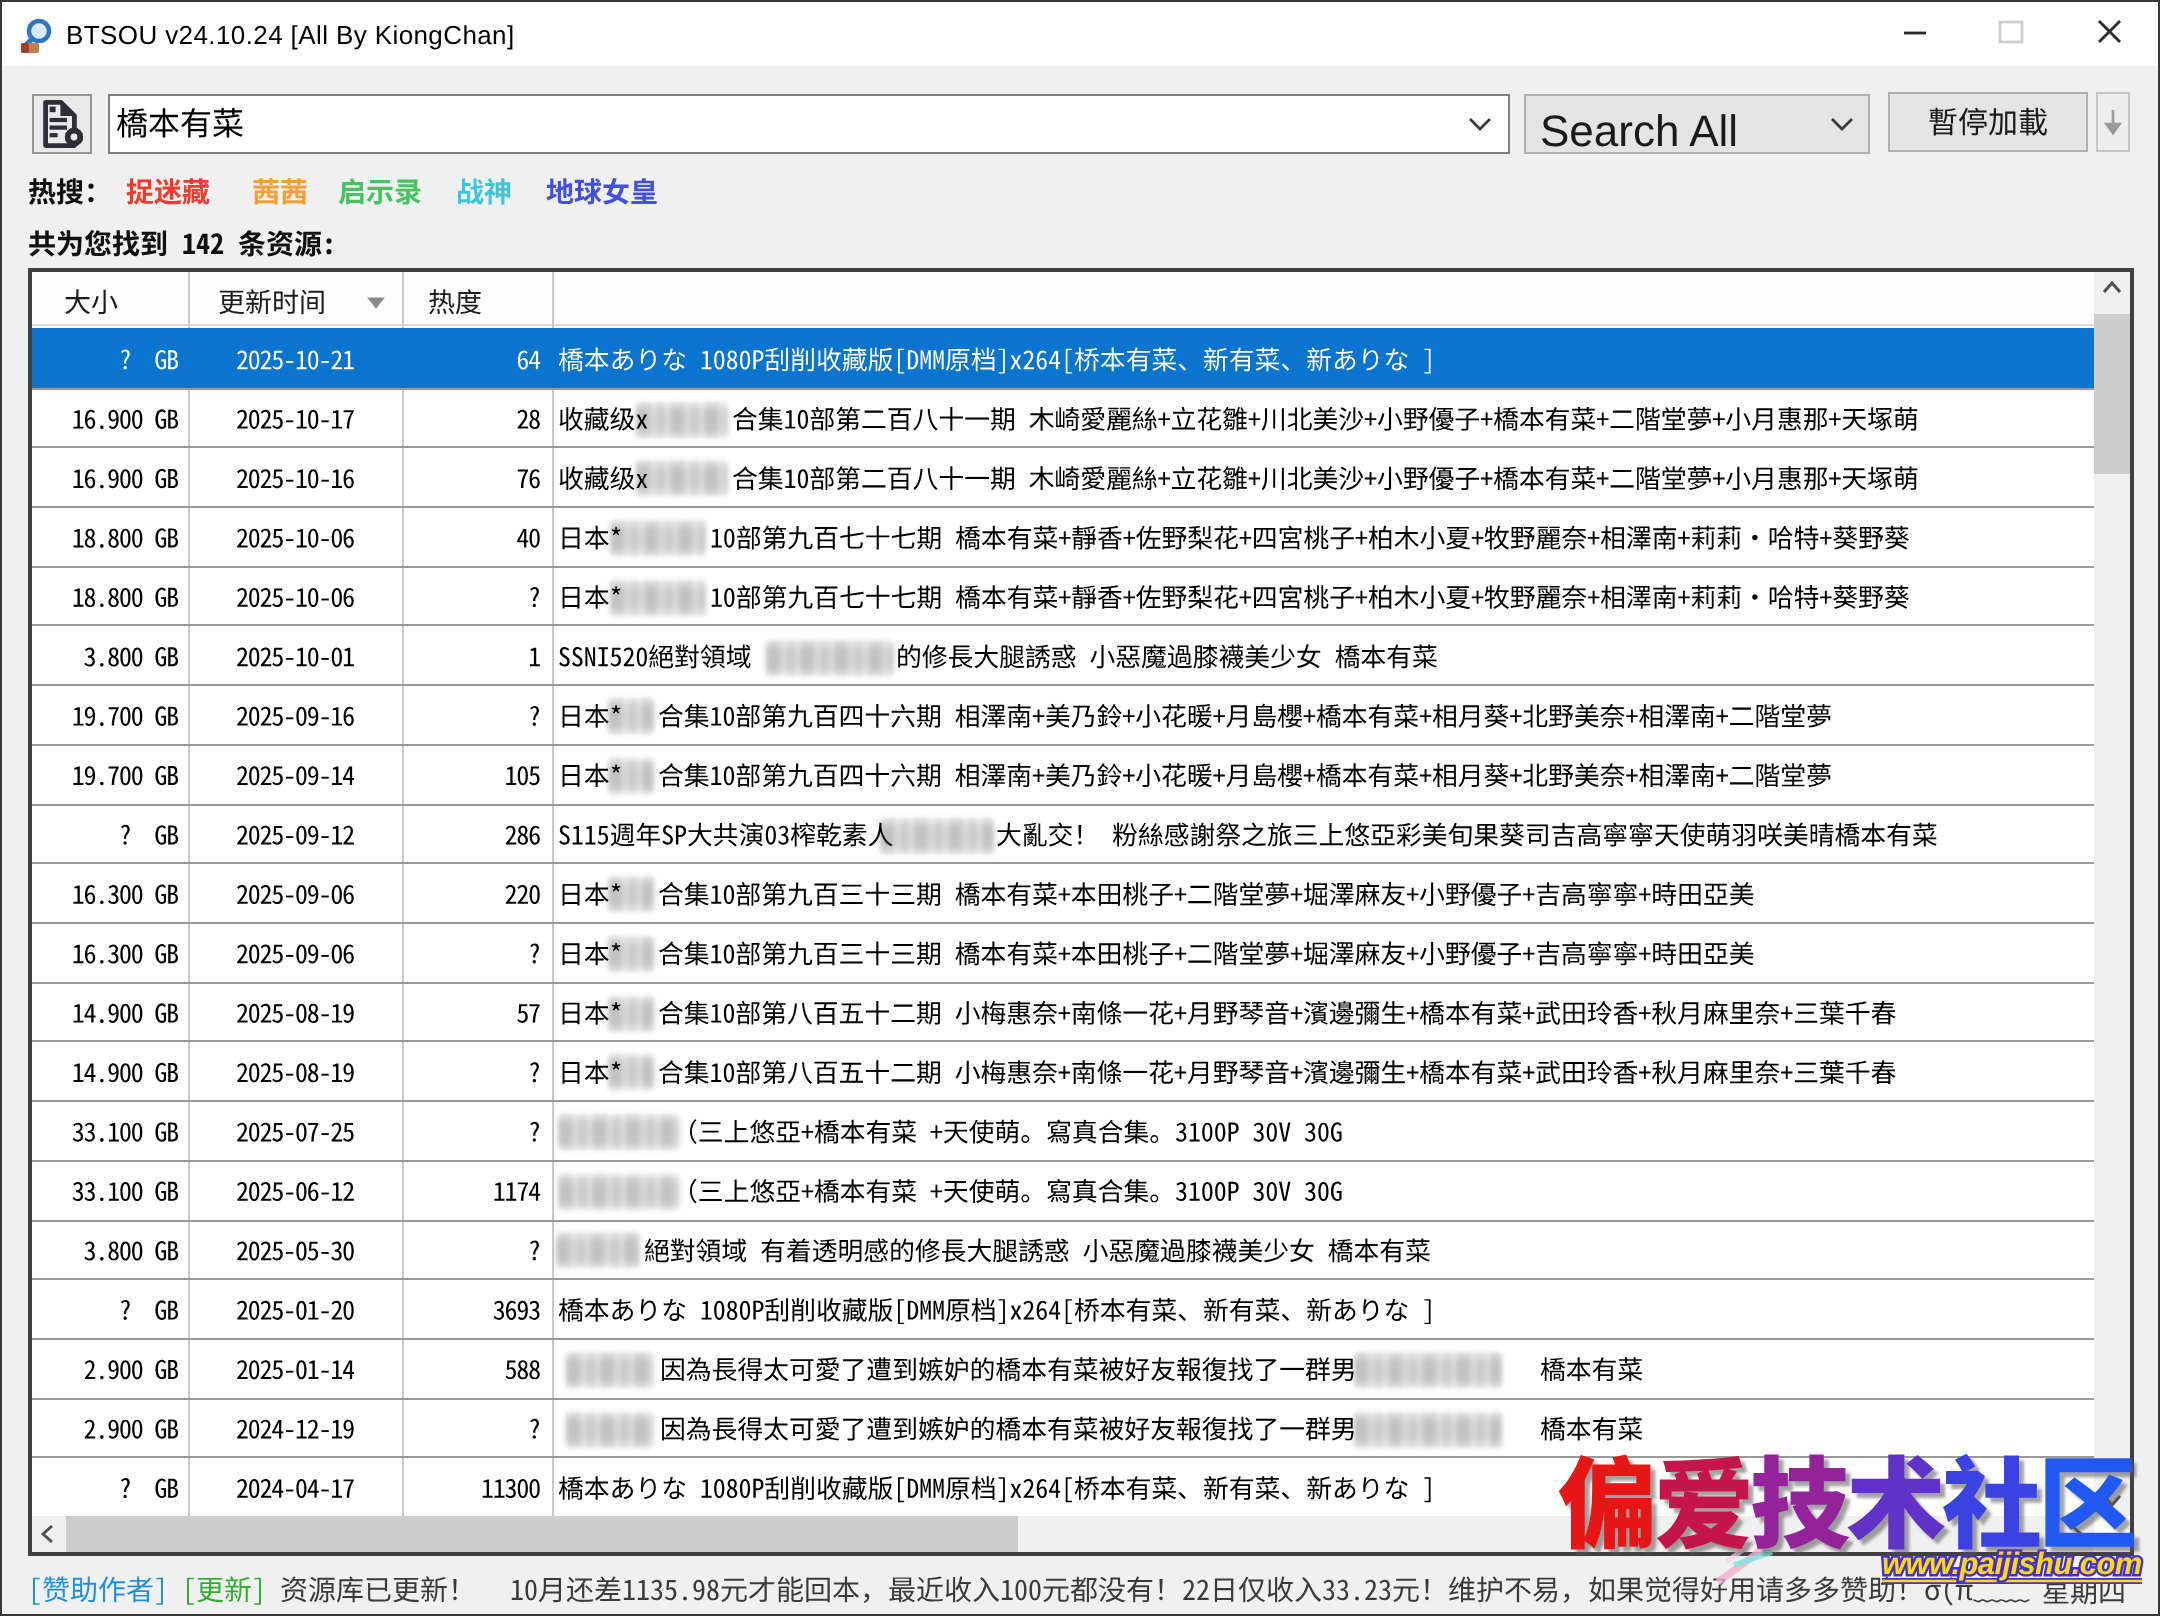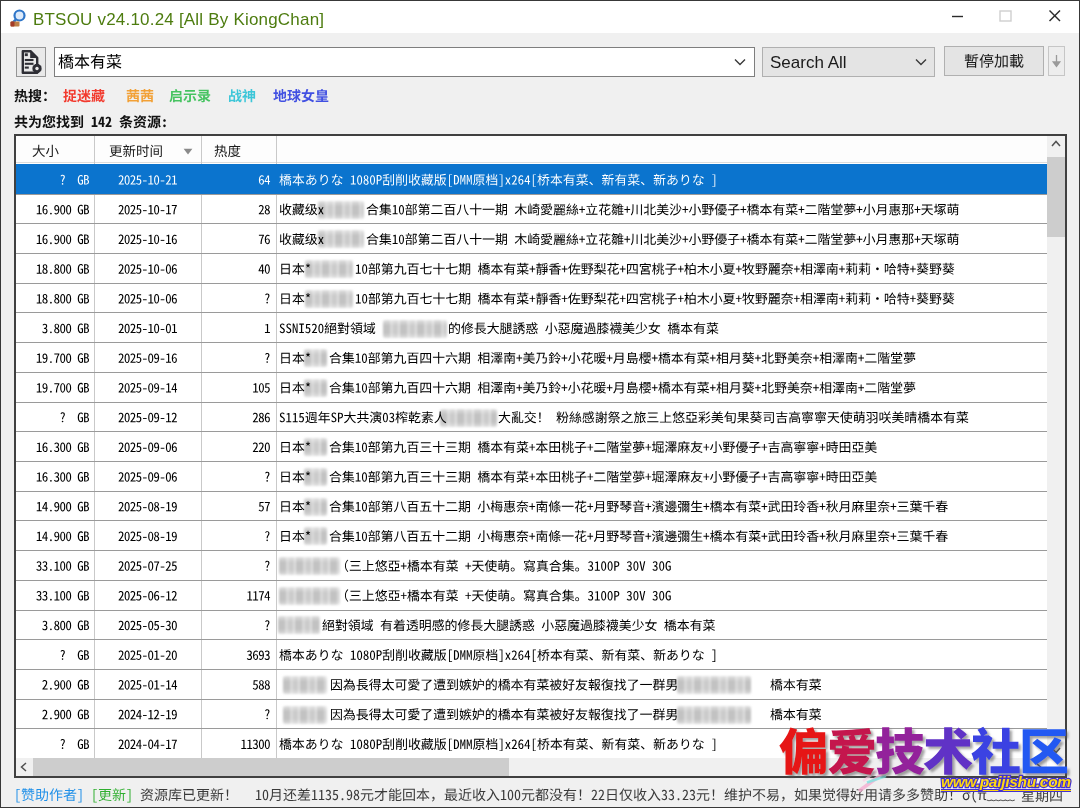--- a/index.html
+++ b/index.html
@@ -13,21 +13,21 @@
 
 <div class="abs" style="inset:0;border:1px solid #383838;z-index:90;pointer-events:none"></div>
 
 <div class="abs" style="left:1px;top:1px;width:1078px;height:32px;background:#ffffff"></div>
 <svg class="abs" style="left:8px;top:7px;z-index:3" width="22" height="22" viewBox="0 0 22 22">
   <circle cx="11.5" cy="8.5" r="5" fill="#ddeafa" stroke="#2e75c8" stroke-width="2.2"></circle>
   <line x1="7.8" y1="12.6" x2="4.6" y2="16" stroke="#2e75c8" stroke-width="2.6"></line>
   <rect x="2.5" y="14.5" width="9" height="5" rx="1" fill="#bd8048"></rect>
   <rect x="2.5" y="14.5" width="4" height="5" rx="1" fill="#a33c28"></rect>
 </svg>
-<div class="abs" style="left:33px;top:10px;font-size:17px;color:#4d7c0f;letter-spacing:.2px">BTSOU v24.10.24 [All By KiongChan]</div>
+<div class="abs" style="left:33px;top:10px;font-size:13px;color:#000000;letter-spacing:.2px">BTSOU v24.10.24 [All By KiongChan]</div>
 <svg class="abs" style="left:940px;top:0" width="140" height="33" viewBox="0 0 140 33">
   <line x1="12" y1="16.5" x2="23" y2="16.5" stroke="#2b2b2b" stroke-width="1.4"></line>
   <rect x="60" y="11" width="11" height="10" fill="none" stroke="#cfcfcf" stroke-width="1.4"></rect>
   <line x1="109.5" y1="10.5" x2="120" y2="21" stroke="#2b2b2b" stroke-width="1.4"></line>
   <line x1="120" y1="10.5" x2="109.5" y2="21" stroke="#2b2b2b" stroke-width="1.4"></line>
 </svg>
 
 <div class="abs" style="left:16px;top:47px;width:30px;height:30px;background:#e9e9e9;border:1px solid #959595"></div>
 <svg class="abs" style="left:16px;top:47px" width="30" height="30" viewBox="0 0 30 30">
   <path d="M6.8 4.2 H14.5 L21.2 10.8 V25.8 H6.8 Z" fill="none" stroke="#2e2e35" stroke-width="2.4" stroke-linejoin="round"></path>
@@ -42,21 +42,21 @@
     <circle cx="21" cy="21.5" r="4.6"></circle>
   </g>
   <circle cx="21" cy="21.5" r="1.7" fill="#e9e9e9"></circle>
 </svg>
 
 <div class="abs" style="left:54px;top:47px;width:701px;height:30px;background:#fff;border:1px solid #7e7e7e"></div>
 <svg class="abs" style="left:732px;top:57px" width="16" height="10" viewBox="0 0 16 10">
     <polyline points="3,2.5 8,7.5 13,2.5" fill="none" stroke="#3a3a3a" stroke-width="1.4"></polyline>
   </svg>
 <div class="abs" style="left:762px;top:47px;width:173px;height:30px;background:#e4e4e4;border:1px solid #b0b0b0"></div>
-<div class="abs" style="left:770px;top:53px;font-size:17px;color:#1a1a1a">Search All</div>
+<div class="abs" style="left:770px;top:53px;font-size:22px;color:#1a1a1a">Search All</div>
 <svg class="abs" style="left:913px;top:57px" width="16" height="10" viewBox="0 0 16 10">
     <polyline points="3,2.5 8,7.5 13,2.5" fill="none" stroke="#3a3a3a" stroke-width="1.4"></polyline>
   </svg>
 <div class="abs" style="left:944px;top:46px;width:100px;height:30px;background:#e4e4e4;border:1px solid #b0b0b0"></div>
 <div class="abs" style="left:1048px;top:46px;width:17px;height:30px;background:#ededed;border:1px solid #c6c6c6"></div>
 <svg class="abs" style="left:1051px;top:53px" width="11" height="16" viewBox="0 0 11 16">
     <g stroke="#9a9a9a" stroke-width="1.3" fill="#9a9a9a">
       <line x1="5.5" y1="2" x2="5.5" y2="10"></line>
       <polygon points="2.2,9 8.8,9 5.5,13.5"></polygon>
     </g>

